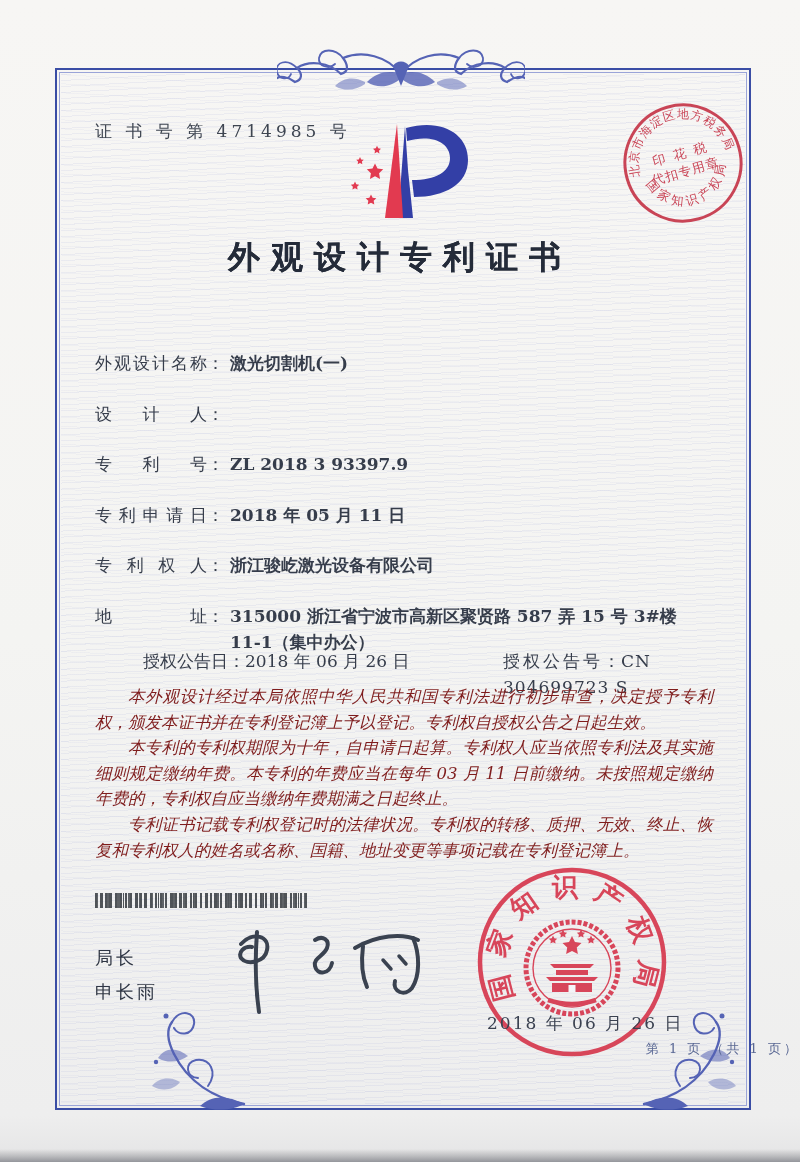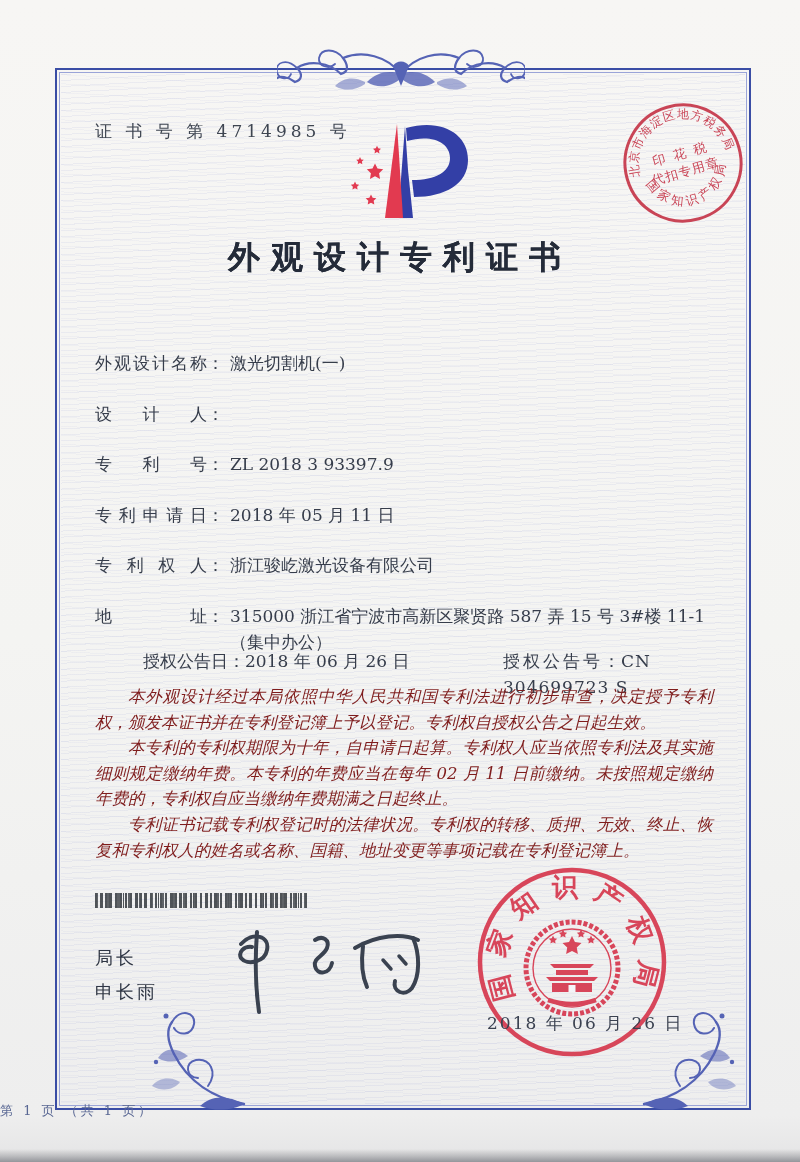--- a/index.html
+++ b/index.html
@@ -21,39 +21,39 @@
   .content{position:absolute;inset:0;z-index:3;}
   .cert-no{position:absolute;left:95px;top:120px;font-size:17px;letter-spacing:4px;color:#3e4551;}
   .logo{position:absolute;left:348px;top:116px;width:140px;height:120px;}
   .tax-stamp{position:absolute;left:598px;top:78px;width:170px;height:170px;transform:rotate(-16deg);opacity:.9;}
   .title{position:absolute;left:0;right:0;top:236px;text-align:center;
     font-size:32px;font-weight:bold;letter-spacing:11px;color:#242b39;text-shadow:0 0 .6px #242b39;}
   .fields{position:absolute;left:95px;top:350px;width:617px;font-size:17px;color:#363d4b;}
   .frow{display:flex;align-items:flex-start;margin-bottom:24.5px;line-height:26px;}
   .flabel{display:inline-block;width:112px;text-align:justify;text-align-last:justify;flex:none;}
   .fcolon{flex:none;margin-right:6px;}
-  .fvalue{flex:1;}
+  .fvalue{flex:1;font-weight:bold;}
   .grant-row{position:absolute;left:95px;top:648px;width:617px;font-size:17px;line-height:26px;color:#363d4b;margin-left:48px;}
   .grant-right{position:absolute;left:360px;top:0;letter-spacing:1px;}
   .grant-right .glabel{letter-spacing:3px;}
   .paras{position:absolute;left:95px;top:684px;width:618px;font-size:16.5px;line-height:25.6px;
     text-align:justify;color:#7f1d1d;font-style:italic;}
   .paras p{margin:0;text-indent:2em;}
   .barcode{position:absolute;left:95px;top:893px;width:212px;height:15px;opacity:.82;
     background:
       repeating-linear-gradient(90deg,#2d3237 0px,#2d3237 2px,rgba(0,0,0,0) 2px,rgba(0,0,0,0) 5px),
       repeating-linear-gradient(90deg,#2d3237 0px,#2d3237 1px,rgba(0,0,0,0) 1px,rgba(0,0,0,0) 7px),
       repeating-linear-gradient(90deg,rgba(45,50,55,.9) 0px,rgba(45,50,55,.9) 3px,rgba(0,0,0,0) 3px,rgba(0,0,0,0) 11px);}
   .signer{position:absolute;left:95px;font-size:18px;letter-spacing:3px;color:#2f3644;}
   .signer.t1{top:946px;}
   .signer.t2{top:980px;}
   .sig-hand{position:absolute;left:205px;top:918px;width:235px;height:102px;}
   .cnipa-seal{position:absolute;left:472px;top:862px;width:200px;height:200px;opacity:.92;z-index:4;}
   .seal-date{position:absolute;left:487px;top:1012px;font-size:17px;letter-spacing:2px;color:#3a4150;z-index:6;}
-  .footer{position:absolute;left:0;right:0;top:1102px;text-align:left;font-size:13px;
+  .footer{position:absolute;left:0;right:0;top:1040px;text-align:right;font-size:13px;
     letter-spacing:3px;color:#5a6894;z-index:6;}
   .orn-top{position:absolute;left:277px;top:40px;z-index:2;}
   .orn-br{position:absolute;left:638px;top:998px;z-index:2;}
   .orn-bl{position:absolute;left:135px;top:998px;z-index:2;transform:scaleX(-1);}
   svg text{font-family:"DejaVu Serif","Liberation Serif",serif;}
 </style>
 </head>
 <body>
 
 <svg width="0" height="0" style="position:absolute">
@@ -159,21 +159,21 @@
     </div>
   </div>
 
   <div class="grant-row">
     <span>授权公告日</span><span>：</span><span>2018 年 06 月 26 日</span>
     <span class="grant-right"><span class="glabel">授权公告号</span><span>：</span><span>CN 304699723 S</span></span>
   </div>
 
   <div class="paras">
     <p>本外观设计经过本局依照中华人民共和国专利法进行初步审查，决定授予专利权，颁发本证书并在专利登记簿上予以登记。专利权自授权公告之日起生效。</p>
-    <p>本专利的专利权期限为十年，自申请日起算。专利权人应当依照专利法及其实施细则规定缴纳年费。本专利的年费应当在每年 02 月 11 日前缴纳。未按照规定缴纳年费的，专利权自应当缴纳年费期满之日起终止。</p>
+    <p>本专利的专利权期限为十年，自申请日起算。专利权人应当依照专利法及其实施细则规定缴纳年费。本专利的年费应当在每年 03 月 11 日前缴纳。未按照规定缴纳年费的，专利权自应当缴纳年费期满之日起终止。</p>
     <p>专利证书记载专利权登记时的法律状况。专利权的转移、质押、无效、终止、恢复和专利权人的姓名或名称、国籍、地址变更等事项记载在专利登记簿上。</p>
   </div>
 
   <div class="barcode"></div>
 
   <div class="signer t1">局长</div>
   <div class="signer t2">申长雨</div>
 
   <svg class="sig-hand" viewBox="0 0 235 102">
     <g stroke="#27303f" stroke-width="4" fill="none" stroke-linecap="round" opacity=".9">

